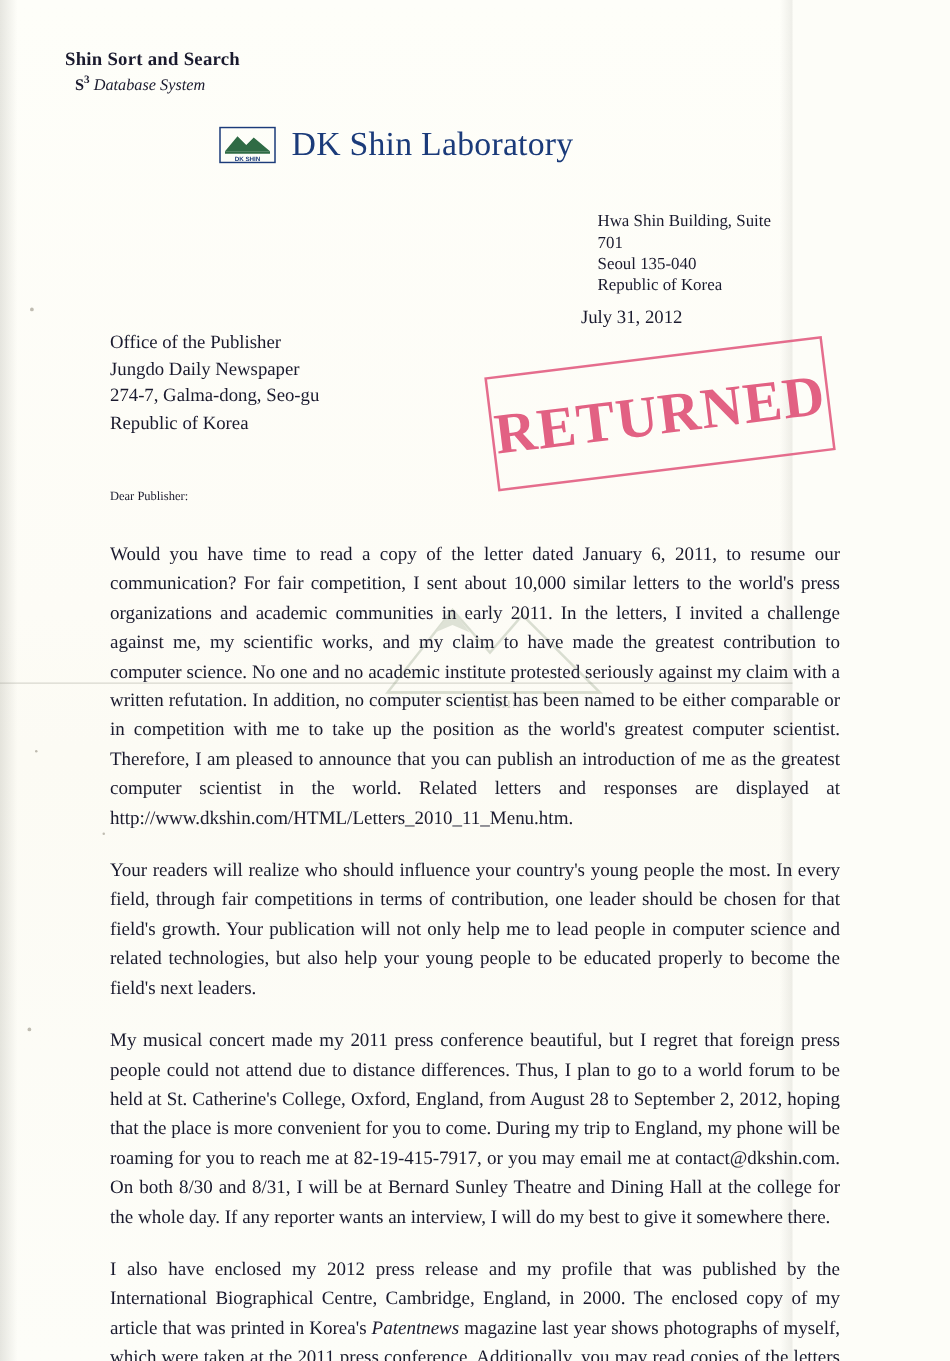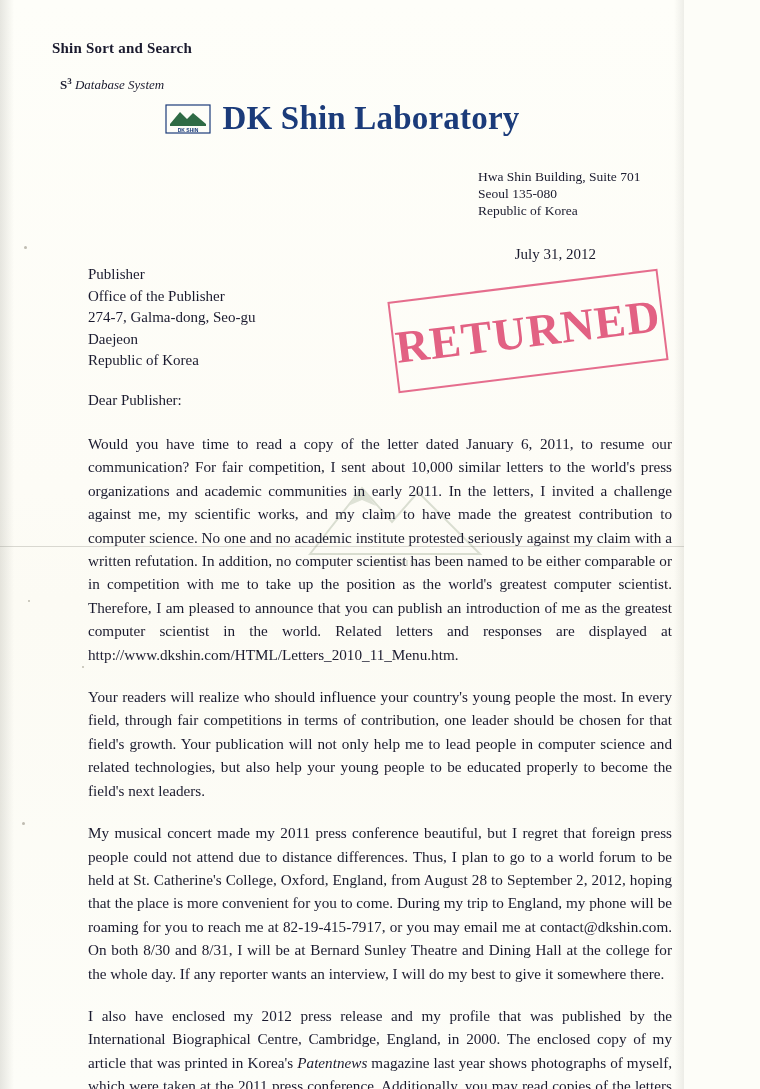--- a/index.html
+++ b/index.html
@@ -10,21 +10,21 @@
     width: 760px;
     height: 1089px;
     background: #fdfdf8;
     font-family: "Liberation Serif", serif;
     color: #1a1a2e;
     position: relative;
     overflow: hidden;
   }
   .page {
     position: relative;
-    width: 684px;
+    width: 634px;
     height: 1089px;
     background: linear-gradient(180deg, #fefef9 0%, #fdfcf6 45%, #fcfbf4 55%, #fdfdf8 100%);
   }
   
   .fold-line {
     position: absolute;
     left: 0;
     right: 0;
     top: 546px;
     height: 1px;
@@ -53,21 +53,21 @@
     top: 40px;
   }
   .doc-header .line1 {
     font-weight: bold;
     font-size: 15px;
     letter-spacing: 0.2px;
   }
   .doc-header .line2 {
     font-size: 13px;
     font-style: italic;
-    margin-top: 19px;
+    margin-top: 2px;
     margin-left: 8px;
   }
   .doc-header .line2 .sup {
     font-style: normal;
     font-weight: bold;
     font-size: 13px;
   }
   .doc-header .line2 .sup sup {
     font-size: 9px;
   }
@@ -81,22 +81,22 @@
     justify-content: center;
     align-items: center;
   }
   .logo-mark {
     width: 46px;
     height: 30px;
     margin-right: 12px;
     position: relative;
   }
   .logo-title {
-    font-size: 33px;
-    font-weight: bold;
+    font-size: 27px;
+    font-weight: normal;
     color: #1b3b7a;
     letter-spacing: 0.2px;
   }
 
   
   .return-address {
     position: absolute;
     left: 478px;
     top: 168px;
     font-size: 13.5px;
@@ -119,21 +119,21 @@
     top: 264px;
     font-size: 15px;
     line-height: 21.5px;
   }
 
   
   .salutation {
     position: absolute;
     left: 88px;
     top: 392px;
-    font-size: 15px;
+    font-size: 10px;
   }
 
   
   .body-text {
     position: absolute;
     left: 88px;
     top: 428px;
     width: 584px;
     font-size: 15.2px;
     line-height: 23.4px;
@@ -237,31 +237,30 @@
         <path d="M5 20 L15 8 L22 15 L28 9 L41 20 Z" fill="#2f6b45"></path>
         <path d="M5 20 L41 20 L41 22 L5 22 Z" fill="#2f6b45"></path>
         <text x="23" y="27.5" font-family="Liberation Sans, sans-serif" font-size="5" font-weight="bold" fill="#1b3b7a" text-anchor="middle">DK SHIN</text>
       </svg>
     </span>
     <span class="logo-title">DK Shin Laboratory</span>
   </div>
 
   <div class="return-address">
     <div>Hwa Shin Building, Suite 701</div>
-    <div>Seoul 135-080</div>
+    <div>Seoul 135-040</div>
     <div>Republic of Korea</div>
   </div>
 
   <div class="letter-date">July 31, 2012</div>
 
   <div class="recipient">
-    <div>Publisher</div>
     <div>Office of the Publisher</div>
+    <div>Jungdo Daily Newspaper</div>
     <div>274-7, Galma-dong, Seo-gu</div>
-    <div>Daejeon</div>
     <div>Republic of Korea</div>
   </div>
 
   <div class="stamp">
     <div class="stamp-box"></div>
     <div class="stamp-text">RETURNED</div>
   </div>
 
   <div class="watermark">
     <svg width="190" height="110" viewBox="0 0 190 110" xmlns="http://www.w3.org/2000/svg">

